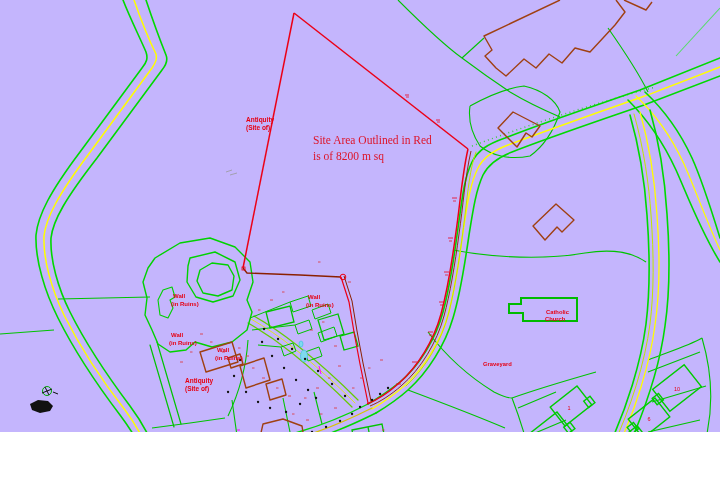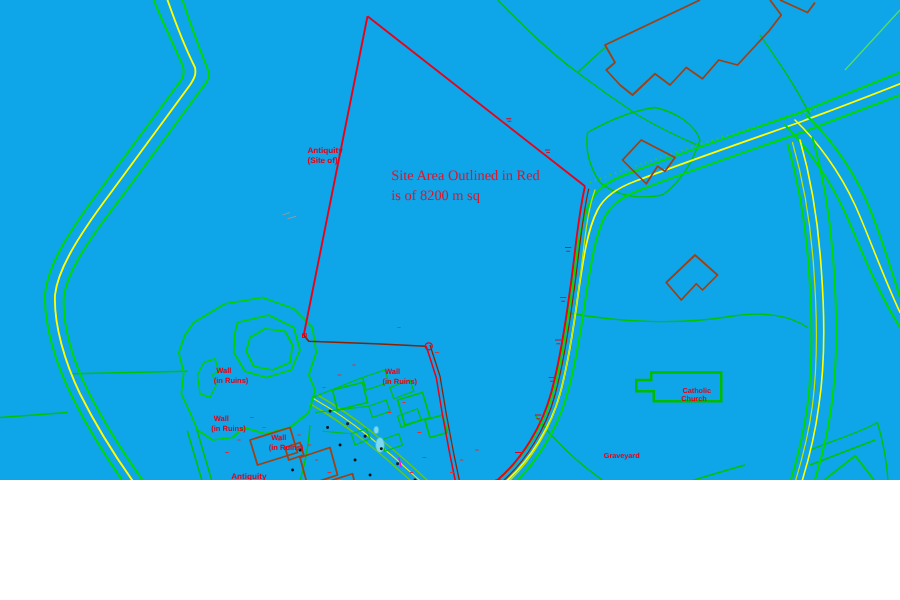--- a/index.html
+++ b/index.html
@@ -1,16 +1,16 @@
 <!DOCTYPE html>
 <html><head>
 <meta charset="utf-8">
 <style>
   html,body{margin:0;padding:0;background:#fff;}
-  #stage{position:relative;width:720px;height:384px;background:#0ea5e9;overflow:hidden;
+  #stage{position:relative;width:720px;height:432px;background:#c4b5fd;overflow:hidden;
          font-family:"Liberation Sans",sans-serif;}
   svg{position:absolute;left:0;top:0;}
   text{user-select:none;}
   .lbl{font-family:"Liberation Sans",sans-serif;font-weight:bold;fill:#e60012;}
   .lbl-sm{font-family:"Liberation Sans",sans-serif;fill:#e60012;font-weight:bold;}
   .note{font-family:"Liberation Serif",serif;fill:#de1428;}
   .hnum{font-family:"Liberation Sans",sans-serif;fill:#e60012;}
 </style>
 </head>
 <body>

